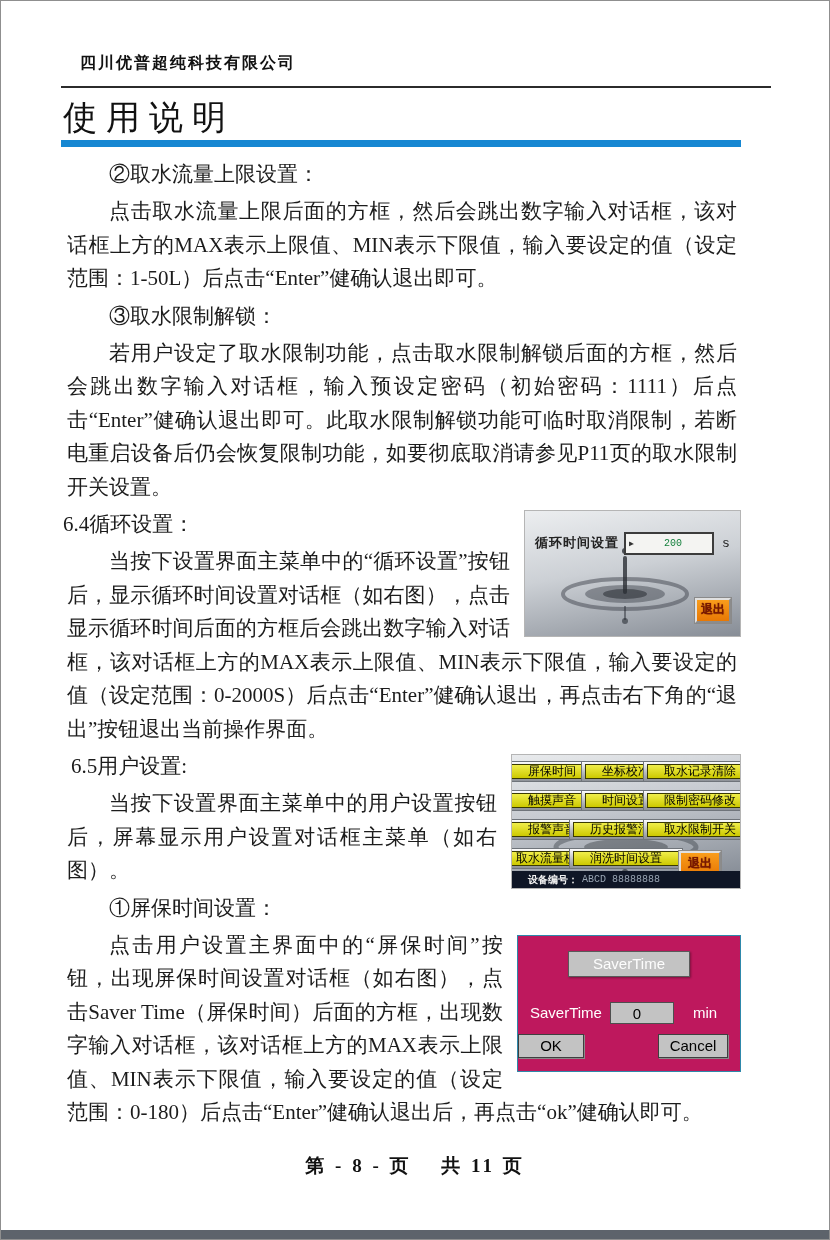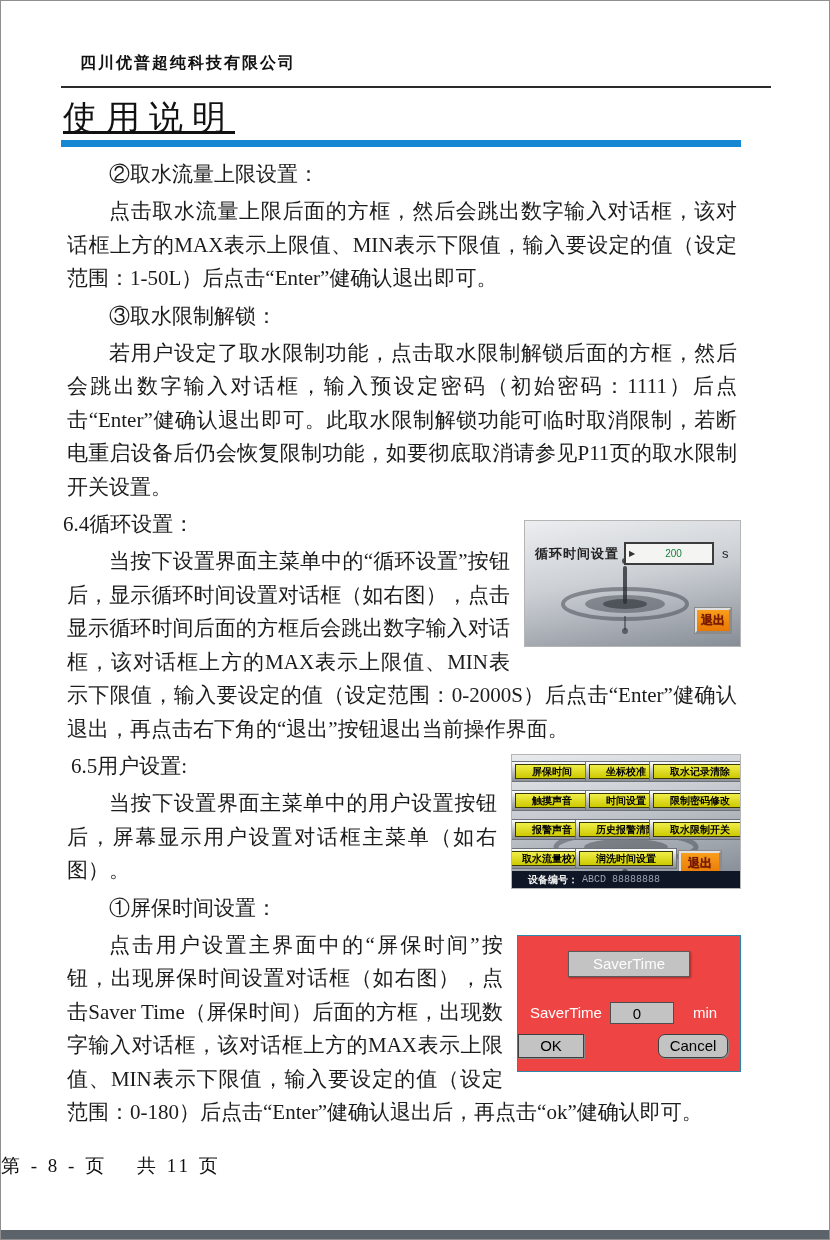--- a/index.html
+++ b/index.html
@@ -8,36 +8,36 @@
     background:#ffffff; border:1px solid #8f8f8f; overflow:hidden;
     font-family:"Liberation Serif","DejaVu Serif",serif; color:#1c1c1c;
   }
   
   .company{
     position:absolute; left:79px; top:52px; font-family:"Liberation Sans","DejaVu Sans",sans-serif;
     font-size:16px; font-weight:bold; letter-spacing:2px; color:#111;
   }
   .header-rule{ position:absolute; left:60px; top:85px; width:710px; height:0; border-top:2px solid #2b2b2b; }
   .doc-title{
-    position:absolute; left:62px; top:94px; font-size:34px; letter-spacing:9px; color:#111; font-weight:normal;text-decoration:underline;
+    position:absolute; left:62px; top:94px; font-size:34px; letter-spacing:9px; color:#111; font-weight:normal;
   }
   .title-bar{ position:absolute; left:60px; top:139px; width:680px; height:7px; }
   
   .content{
     position:absolute; left:62px; top:153px; width:678px;
     font-size:21px; line-height:33.4px; text-align:justify;
   }
   .content p{ margin:4px; text-indent:2em; }
   .content .hd{ margin:0; text-indent:0; }
   .content .hd65{ margin:0; text-indent:8px; }
   
   .shot{ float:right; clear:right; position:relative; overflow:hidden;
          font-family:"Liberation Sans","DejaVu Sans",sans-serif; text-align:left; text-indent:0;}
-  .shot1{ width:215px; height:125px; margin:12px 0 6px 14px;
-          background:linear-gradient(170deg,#eceef0 0%,#ccd0d5 45%,#878d96 100%); border:1px solid #b5b5b5;}
+  .shot1{ width:215px; height:125px; margin:2px 0 6px 14px;
+          background:linear-gradient(170deg,#eceef0 0%,#ccd0d5 45%,#878d96 100%); border:1px solid #b5b5b5;font-family:Liberation Mono, monospace;}
   .cycle-row{ position:absolute; left:10px; top:16px; display:flex; align-items:center; }
   .cycle-label{ font-size:13px; font-weight:bold; color:#222; letter-spacing:1px; }
   .cycle-box{ display:flex; align-items:center; width:86px; height:19px; margin-left:5px;
               background:#f4f4f2; border:2px solid #3c3c3c; }
   .cycle-arrow{ font-size:8px; color:#333; margin-left:3px; }
   .cycle-value{ flex:1; text-align:center; font-size:10px; color:#15803d; }
   .cycle-unit{ font-size:13px; color:#222; margin-left:8px; }
   .exit-btn{
     position:absolute; width:36px; height:25px; background:linear-gradient(180deg,#f99d1c,#e87804);
     border:2px outset #e0e0e0; outline:1px solid #8a8a8a; box-sizing:border-box;
@@ -53,21 +53,21 @@
     position:absolute; left:4px; top:5px; width:220px;
     display:grid; grid-template-columns:72px 72px 72px; grid-auto-rows:24px; gap:5px 2px;
   }
   .menu-btn{
     align-self:center; justify-self:center;
     background:linear-gradient(180deg,#fdfdfd 0%,#b9bcc0 55%,#8d9197 100%);
     border:1px solid #6f747a; padding:2px 3px;
   }
   .menu-btn span{
     display:block; background:linear-gradient(180deg,#f0ee4a,#cdc900);
-    border:1px solid #3a3a00; color:#000; font-size:10px; font-weight:bold;
+    border:1px solid #3a3a00; color:#000; font-size:12px; font-weight:normal;
     line-height:13px; text-align:center; white-space:nowrap; padding:0 16px;
   }
   .menu-exit{ align-self:end; justify-self:center; position:relative; top:6px;}
   .menu-exit .exit-btn{ position:static; display:block; width:42px; height:26px; line-height:20px;}
   .device-bar{
     position:absolute; left:0; right:0; bottom:0; height:17px; background:#0f1626;
     display:flex; align-items:center; padding-left:16px;
   }
   .device-label{ color:#f2f2f2; font-size:10px; font-weight:bold; }
   .device-value{ color:#9aa6b4; font-size:10px; margin-left:4px; font-family:"Liberation Mono","DejaVu Sans Mono",monospace; }
@@ -81,25 +81,25 @@
   .saver-row{ position:absolute; left:12px; top:60px; display:flex; align-items:center; }
   .saver-label{ color:#ffffff; font-size:15px; }
   .saver-box{ width:64px; height:22px; background:#c3c3c3; border:1px solid #4e4e4e; margin-left:8px;
               color:#000; font-size:15px; text-align:center; line-height:22px; padding-right:10px; box-sizing:border-box;}
   .saver-unit{ color:#ffffff; font-size:15px; margin-left:19px; }
   .dlg-btn{
     position:absolute; bottom:13px; height:22px; background:#c3c3c3; border:1px solid #3f3f3f;
     box-shadow:1px 1px 0 #8a8a8a; color:#000; font-size:15px; text-align:center; line-height:22px;
   }
   .dlg-ok{ left:0; width:64px; }
-  .dlg-cancel{ right:12px; width:68px;border-radius:7px; }
+  .dlg-cancel{ right:12px; width:68px; }
   
   .footer{
-    position:absolute; left:0; right:0; top:1152px; 
-    font-size:19px; letter-spacing:3px; color:#111;
+    position:absolute; left:0; right:0; top:1152px; text-align:center;
+    font-size:19px; letter-spacing:3px; color:#111;font-weight:bold;
   }
   .bottom-bar{ position:absolute; left:0; right:0; bottom:0; height:9px; background:#5d636b; }
 </style>
 </head>
 <body>
 
 <div class="page">
 
   <div class="company">四川优普超纯科技有限公司</div>
   <div class="header-rule"></div>
@@ -184,21 +184,21 @@
       <div class="device-bar">
         <span class="device-label">设备编号：</span>
         <span class="device-value">ABCD 88888888</span>
       </div>
     </div>
 
     <div class="hd hd65">6.5用户设置:</div>
     <p>当按下设置界面主菜单中的用户设置按钮后，屏幕显示用户设置对话框主菜单（如右图）。</p>
     <p>①屏保时间设置：</p>
 
-    <div class="shot shot3" style="background:#ef4444;text-decoration:underline;">
+    <div class="shot shot3" style="background:#be185d;text-decoration:underline;">
       <div class="saver-title">SaverTime</div>
       <div class="saver-row">
         <span class="saver-label">SaverTime</span>
         <span class="saver-box">0</span>
         <span class="saver-unit">min</span>
       </div>
       <div class="dlg-btn dlg-ok">OK</div>
       <div class="dlg-btn dlg-cancel">Cancel</div>
     </div>
 

